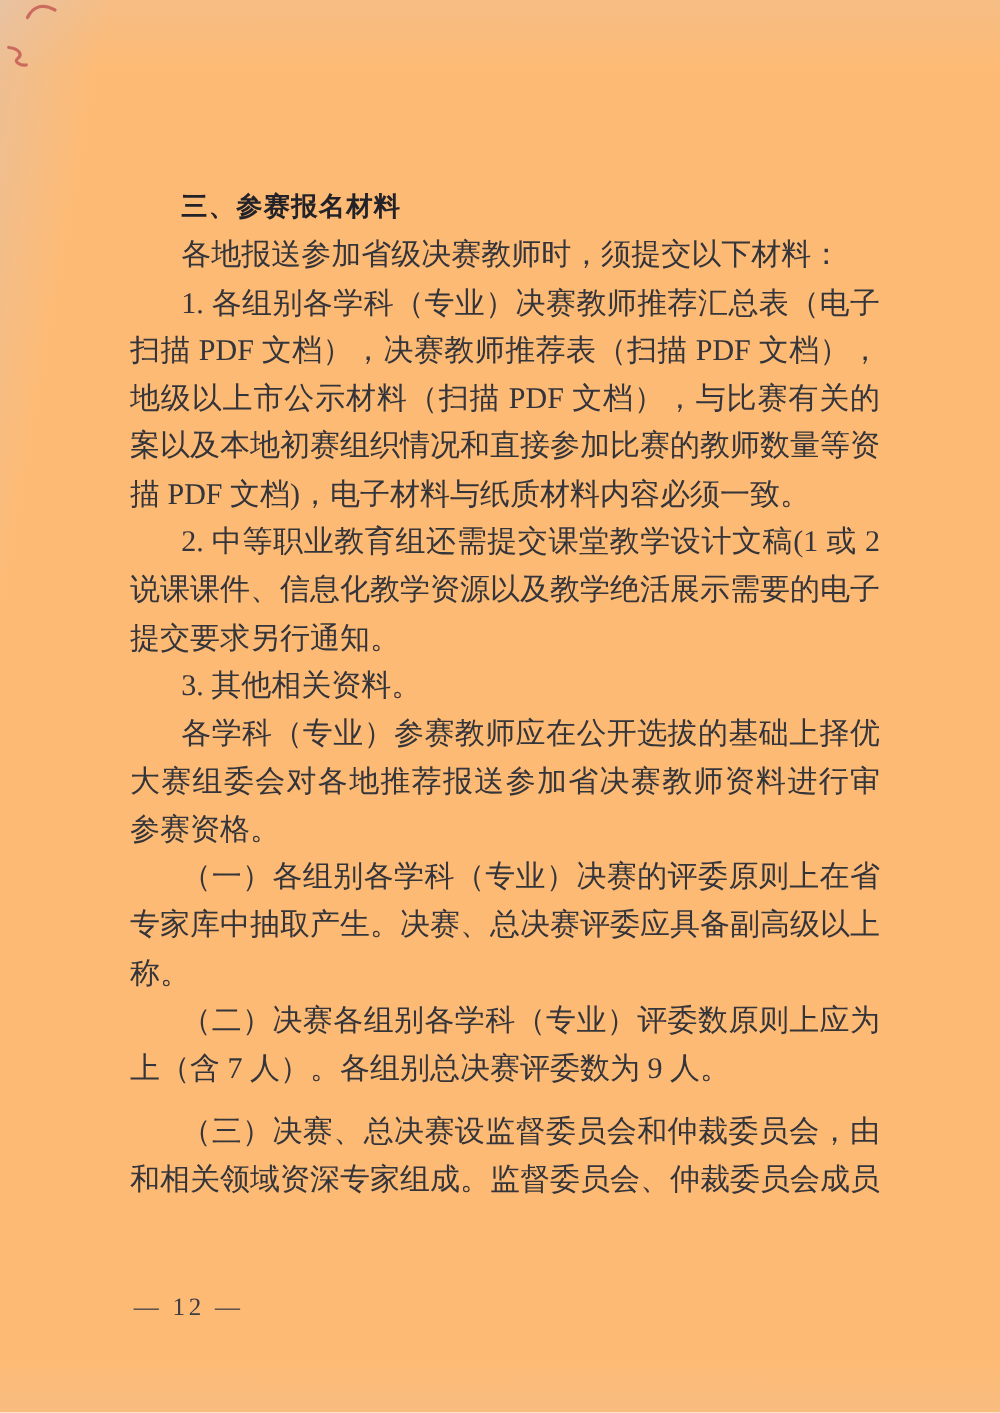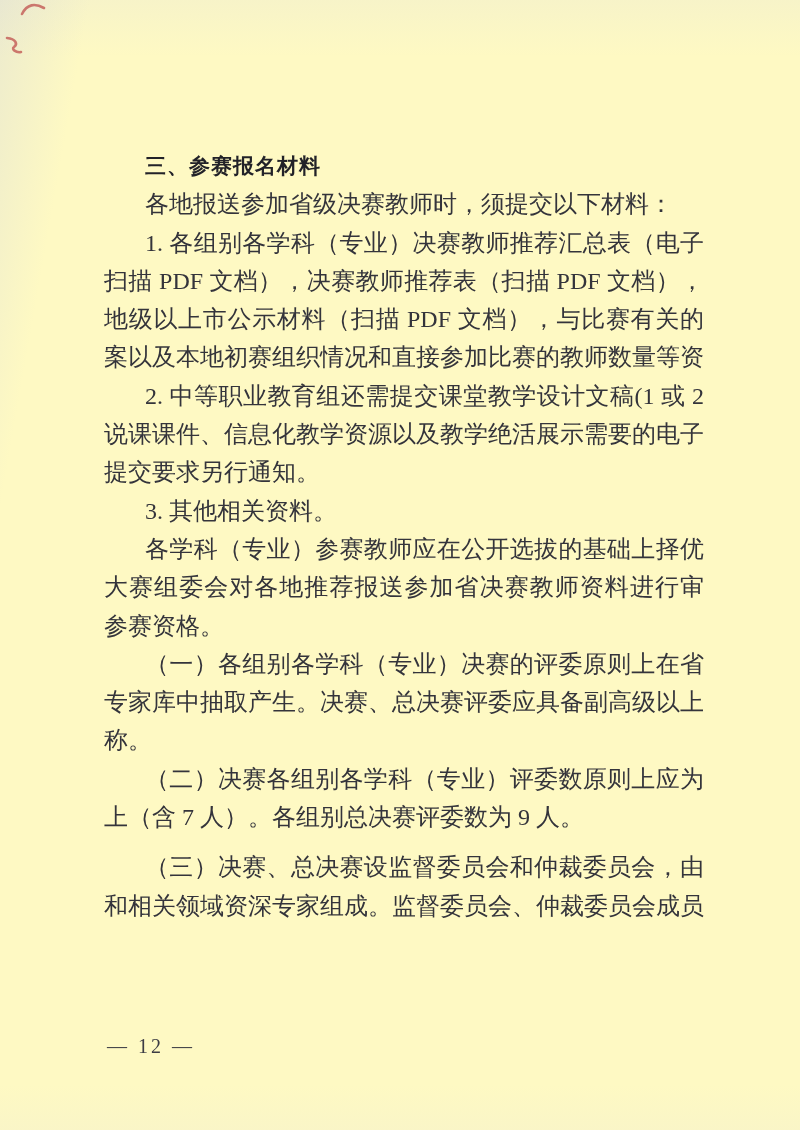--- a/index.html
+++ b/index.html
@@ -59,36 +59,37 @@
     top: 1009px;
     font-size: 20px;
     letter-spacing: 3px;
     color: #3c3c44;
     margin-top: 26px;
   }
 </style>
 </head>
 <body>
 
-<div class="page" style="background: #fef9c3;">
+<div class="page" style="background: #fdba74;">
 
   <svg class="pen-mark pm1" width="26" height="18" viewBox="0 0 26 18">
     <path d="M2 13 C 7 3, 15 2, 24 7" style="stroke: rgb(192, 80, 77);"></path>
   </svg>
   <svg class="pen-mark pm2" width="20" height="20" viewBox="0 0 20 20">
     <path d="M3 3 C 12 4, 14 9, 10 12 C 7 14, 12 18, 17 17" style="stroke: rgb(192, 80, 77);"></path>
   </svg>
 
   <div class="content" id="doc-body">
       <div class="line heading indent" style="color: rgb(34, 34, 40);">三、参赛报名材料</div>
       <div class="line indent" style="color: rgb(52, 52, 59);">各地报送参加省级决赛教师时，须提交以下材料：</div>
       <div class="line indent fill" style="color: rgb(52, 52, 59);">1. 各组别各学科（专业）决赛教师推荐汇总表（电子文档和</div>
       <div class="line fill" style="color: rgb(52, 52, 59);">扫描 PDF 文档），决赛教师推荐表（扫描 PDF 文档），加盖公章的</div>
       <div class="line fill" style="color: rgb(52, 52, 59);">地级以上市公示材料（扫描 PDF 文档），与比赛有关的文件、方</div>
       <div class="line fill" style="color: rgb(52, 52, 59);">案以及本地初赛组织情况和直接参加比赛的教师数量等资料(扫</div>
+      <div class="line" style="color: rgb(52, 52, 59);">描 PDF 文档)，电子材料与纸质材料内容必须一致。</div>
       <div class="line indent fill" style="color: rgb(52, 52, 59);">2. 中等职业教育组还需提交课堂教学设计文稿(1 或 2 学时)、</div>
       <div class="line fill" style="color: rgb(52, 52, 59);">说课课件、信息化教学资源以及教学绝活展示需要的电子资料等，</div>
       <div class="line" style="color: rgb(52, 52, 59);">提交要求另行通知。</div>
       <div class="line indent" style="color: rgb(52, 52, 59);">3. 其他相关资料。</div>
       <div class="line indent fill" style="color: rgb(52, 52, 59);">各学科（专业）参赛教师应在公开选拔的基础上择优推荐。</div>
       <div class="line fill" style="color: rgb(52, 52, 59);">大赛组委会对各地推荐报送参加省决赛教师资料进行审核，确认</div>
       <div class="line" style="color: rgb(52, 52, 59);">参赛资格。</div>
       <div class="line indent fill" style="color: rgb(52, 52, 59);">（一）各组别各学科（专业）决赛的评委原则上在省教育厅</div>
       <div class="line fill" style="color: rgb(52, 52, 59);">专家库中抽取产生。决赛、总决赛评委应具备副高级以上专业职</div>
       <div class="line" style="color: rgb(52, 52, 59);">称。</div>

